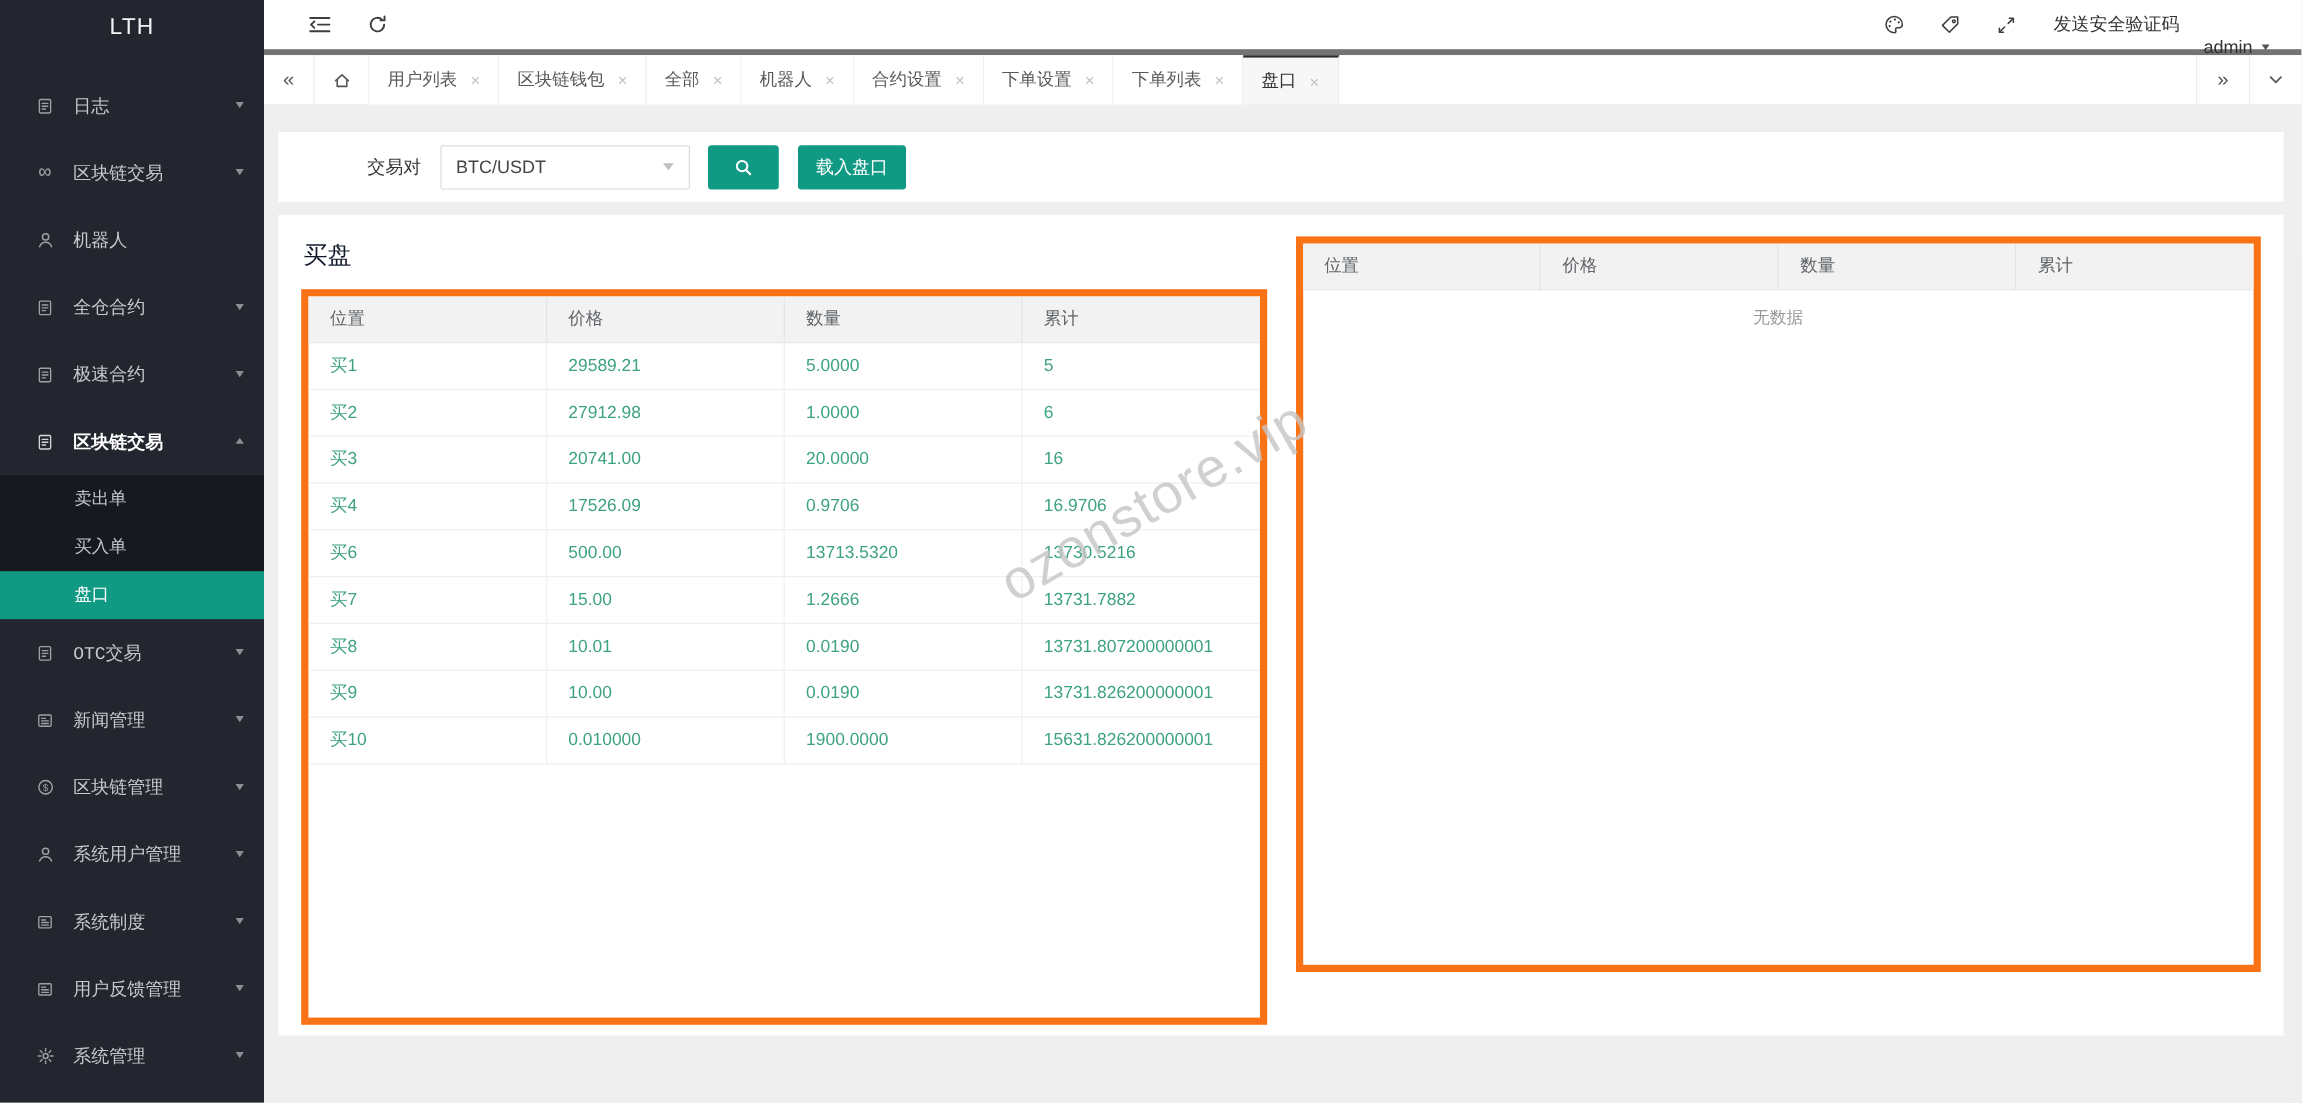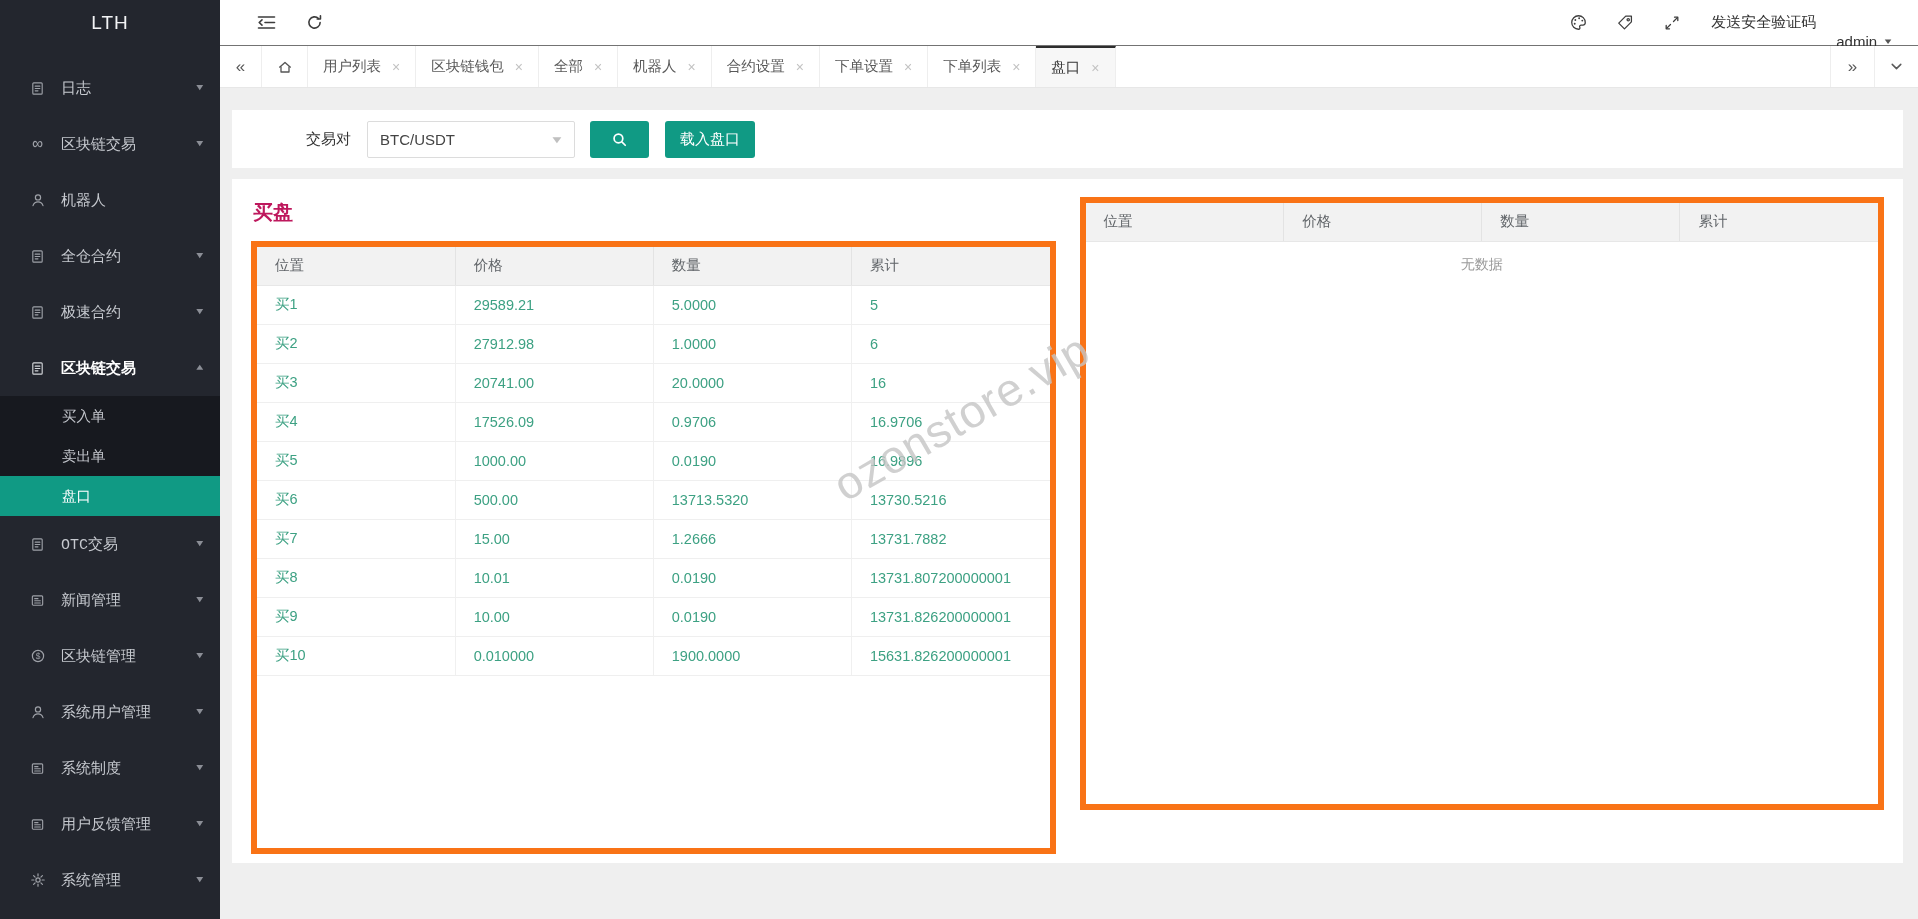--- a/index.html
+++ b/index.html
@@ -32,21 +32,21 @@
   .menu-item.expanded .mi-icon{ color:#d5d7db; }
   .submenu{ background:var(--submenu-bg); }
   .submenu-item{ height:40px; line-height:40px; padding-left:62px; font-size:14.5px;
     color:#c2c5cb; cursor:pointer; }
   .submenu-item.active{ background:var(--accent); color:#fff; }
 
   
   .main{ margin-left:220px; height:919px; display:flex; flex-direction:column; }
 
   .topbar{ height:46px; background:#fff; display:flex; align-items:center;
-    padding:0 20px 0 22px; border-bottom:1px solid #737373; flex:none; }
+    padding:0 20px 0 22px; border-bottom:5px solid #737373; flex:none; }
   .tb-icon{ color:#3d3d3d; padding:0 15px; cursor:pointer; display:flex; align-items:center; }
   .topbar-right{ margin-left:auto; display:flex; align-items:center; }
   .topbar-right .tb-icon{ padding:0 14px; }
   .send-code{ font-size:15px; color:#333; margin:0 20px 0 16px; cursor:pointer; white-space:nowrap; }
   .admin-box{ display:flex; align-items:center; gap:7px; cursor:pointer; margin-right:6px;margin-top:37px; }
   .admin-name{ font-size:15px; color:#333; }
   .admin-caret{ font-size:8px; color:#555; transform:scaleX(1.4); }
 
   .tabbar{ height:42px; background:#fff; border-bottom:1px solid #e7e7e7;
     display:flex; align-items:stretch; flex:none; }
@@ -73,21 +73,21 @@
   .select-caret{ margin-left:auto; font-size:10px; color:#c0c0c0; transform:scaleX(1.5); }
   .btn{ height:37px; background:var(--accent); color:#fff; border:none; border-radius:3px;
     display:flex; align-items:center; justify-content:center; cursor:pointer; }
   .btn-search{ width:59px; margin-left:15px; }
   .btn-load{ padding:0 15px; margin-left:16px; font-size:15px;
     font-family:"Liberation Sans","DejaVu Sans",sans-serif; }
 
   .panel-card{ background:#fff; margin-top:11px; height:684px; padding:18px 19px 0 19px; }
   .panels{ display:flex; gap:24px; }
   .panel{ flex:1; min-width:0; }
-  .panel-title{ font-size:20px; color:#be185d; font-weight:700; margin:2px 0 15px 2px; }
+  .panel-title{ font-size:20px; color:#0f172a; font-weight:400; margin:2px 0 15px 2px; }
   .table-wrap{ border:6px solid #f97316; height:613px; background:#fff; overflow:hidden; }
   table.grid{ width:100%; border-collapse:collapse; table-layout:fixed; }
   .grid th{ background:#f2f2f2; color:#606468; font-weight:400; font-size:14.5px;
     text-align:left; height:38px; padding:0 18px;
     border-right:1px solid #e3e3e3; border-bottom:1px solid #e7e7e7; }
   .grid th:last-child{ border-right:none; }
   .grid td{ height:39px; padding:0 18px; font-size:14.5px; color:var(--value-green);
     border-right:1px solid #f0f0f0; border-bottom:1px solid #efefef;
     white-space:nowrap; overflow:hidden; }
   .grid td:last-child{ border-right:none; }
@@ -167,22 +167,22 @@
             <rect x="3" y="2" width="10" height="12" rx="1"></rect>
             <line x1="5.5" y1="5.5" x2="10.5" y2="5.5"></line>
             <line x1="5.5" y1="8" x2="10.5" y2="8"></line>
             <line x1="5.5" y1="10.5" x2="8.5" y2="10.5"></line>
           </svg>
         </span>
         <span class="mi-label">区块链交易</span>
         <span class="mi-caret">▲</span>
       </div>
       <div class="submenu">
+        <div class="submenu-item">卖出单</div>
         <div class="submenu-item">买入单</div>
-        <div class="submenu-item">卖出单</div>
         <div class="submenu-item active">盘口</div>
       </div>
       <div class="menu-item">
         <span class="mi-icon">
           <svg width="15" height="15" viewBox="0 0 16 16" fill="none" stroke="currentColor" stroke-width="1.2" stroke-linecap="round">
             <rect x="3" y="2" width="10" height="12" rx="1"></rect>
             <line x1="5.5" y1="5.5" x2="10.5" y2="5.5"></line>
             <line x1="5.5" y1="8" x2="10.5" y2="8"></line>
             <line x1="5.5" y1="10.5" x2="8.5" y2="10.5"></line>
           </svg>
@@ -413,26 +413,20 @@
                     <td>20.0000</td>
                     <td>16</td>
                   </tr>
                   <tr>
                     <td>买4</td>
                     <td>17526.09</td>
                     <td>0.9706</td>
                     <td>16.9706</td>
                   </tr>
                   <tr>
-                    <td>买5</td>
-                    <td>1000.00</td>
-                    <td>0.0190</td>
-                    <td>16.9896</td>
-                  </tr>
-                  <tr>
                     <td>买6</td>
                     <td>500.00</td>
                     <td>13713.5320</td>
                     <td>13730.5216</td>
                   </tr>
                   <tr>
                     <td>买7</td>
                     <td>15.00</td>
                     <td>1.2666</td>
                     <td>13731.7882</td>

